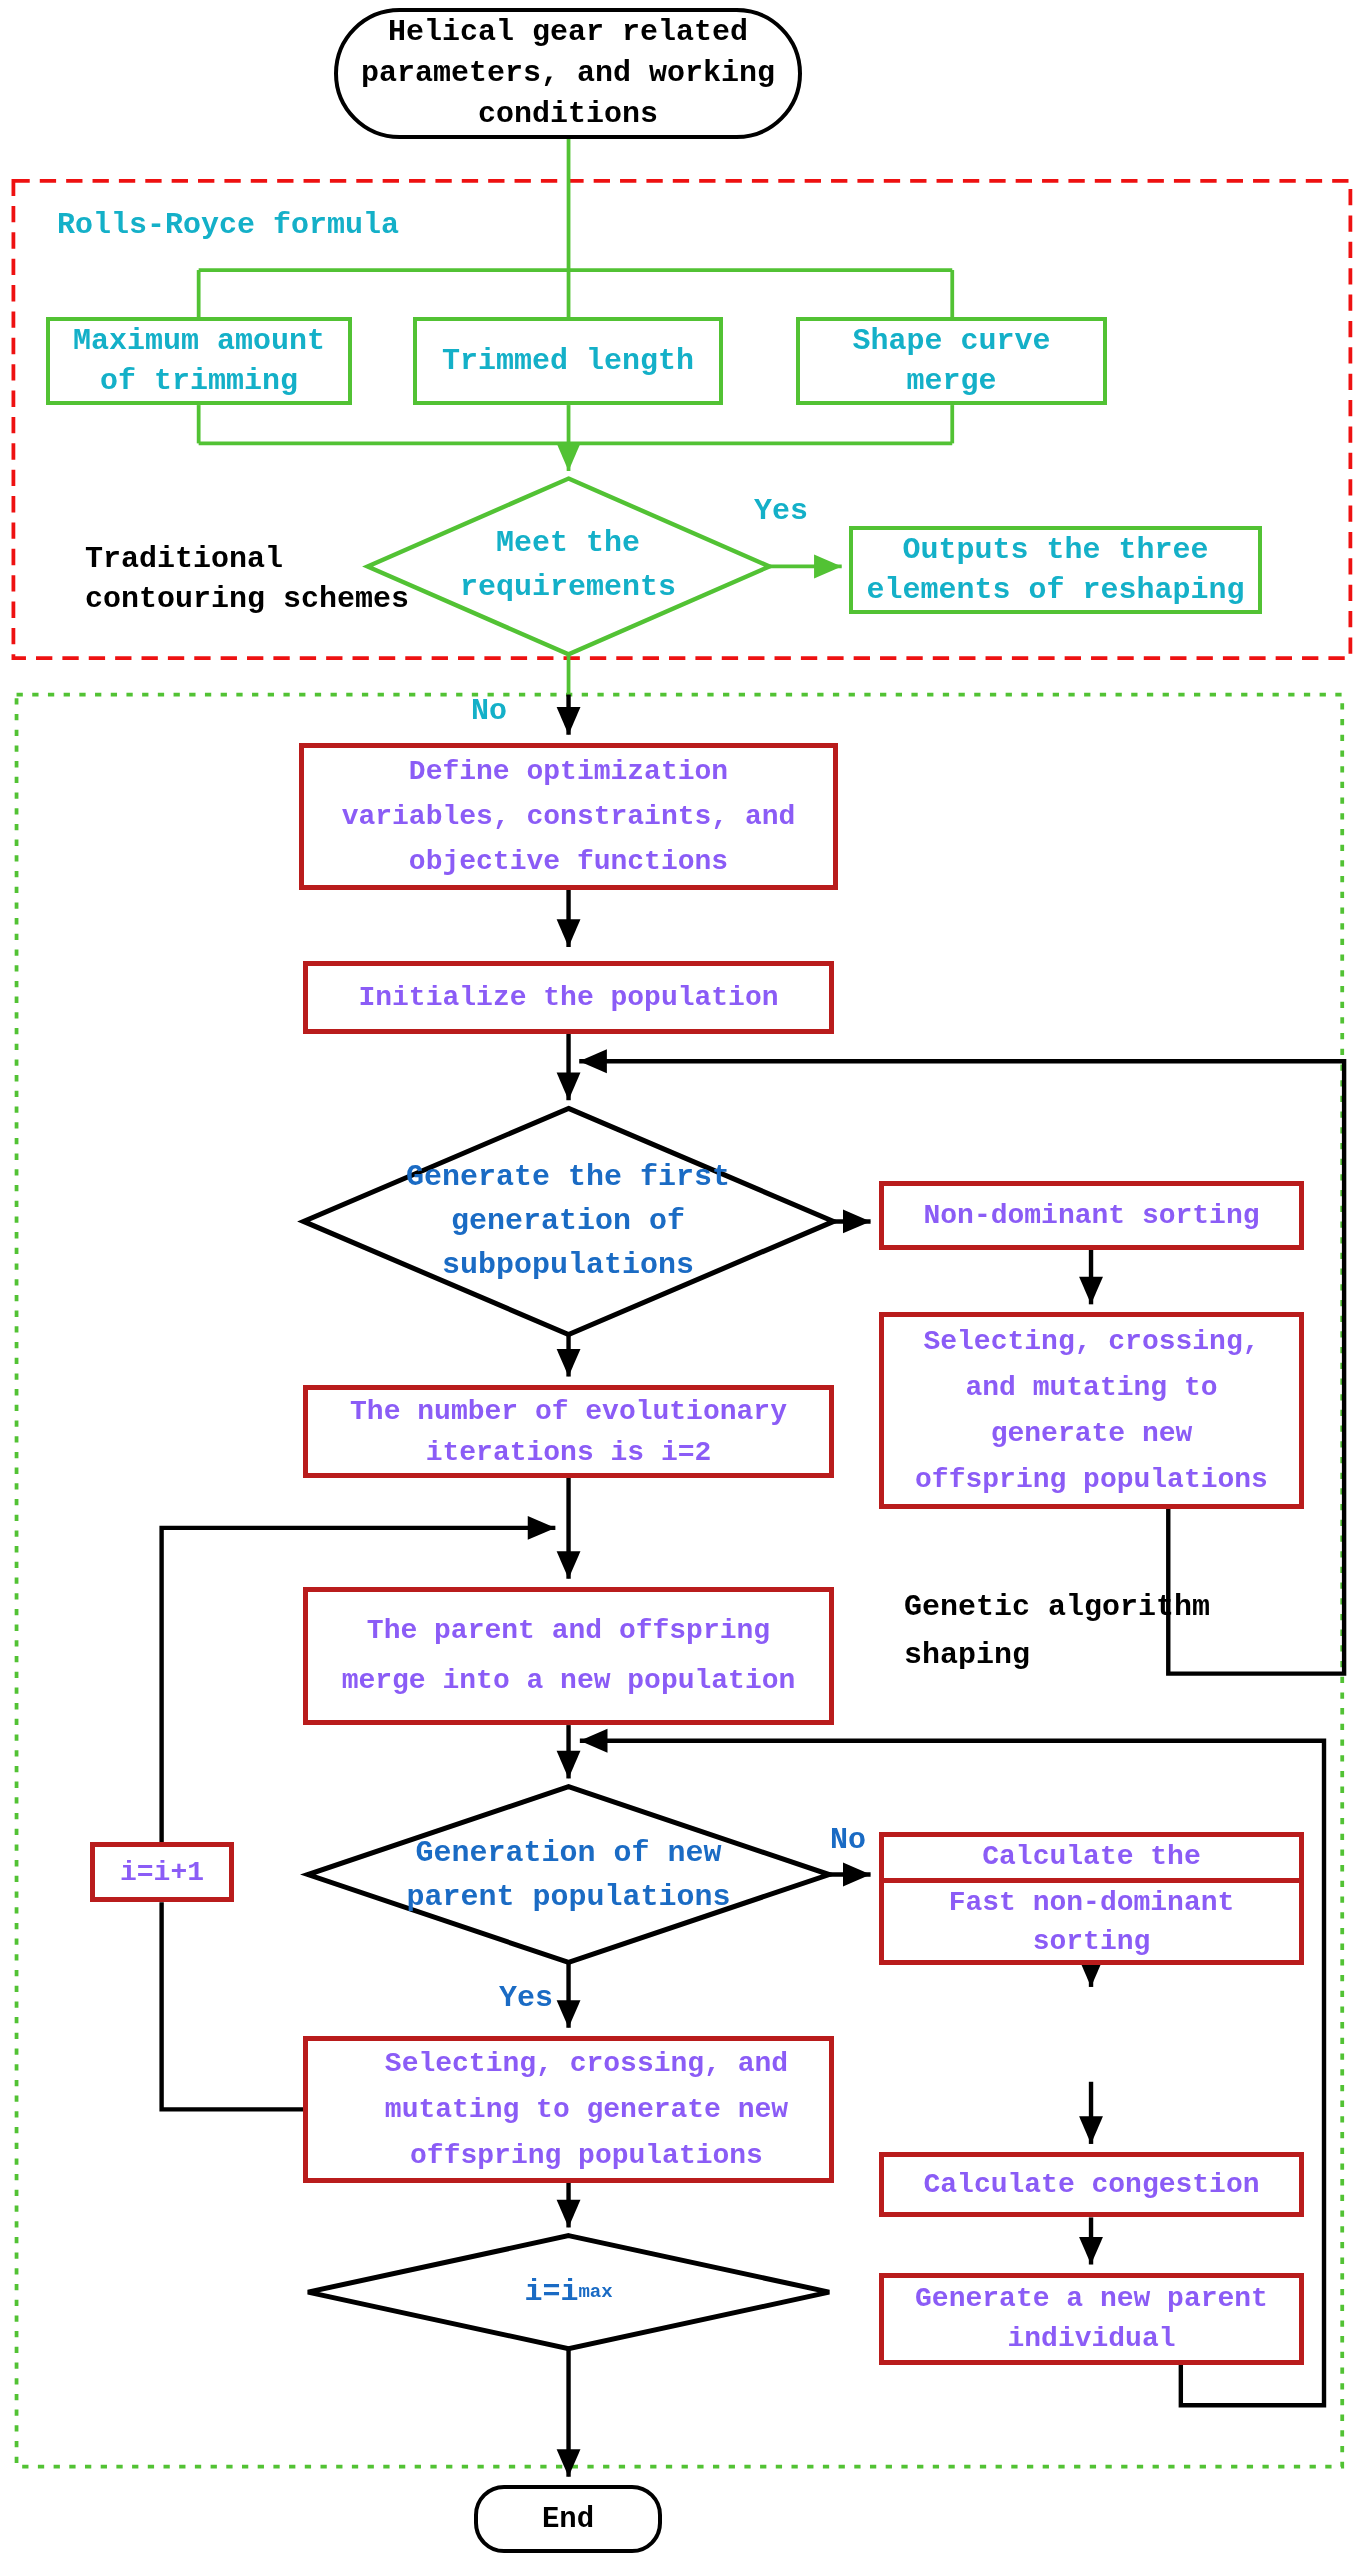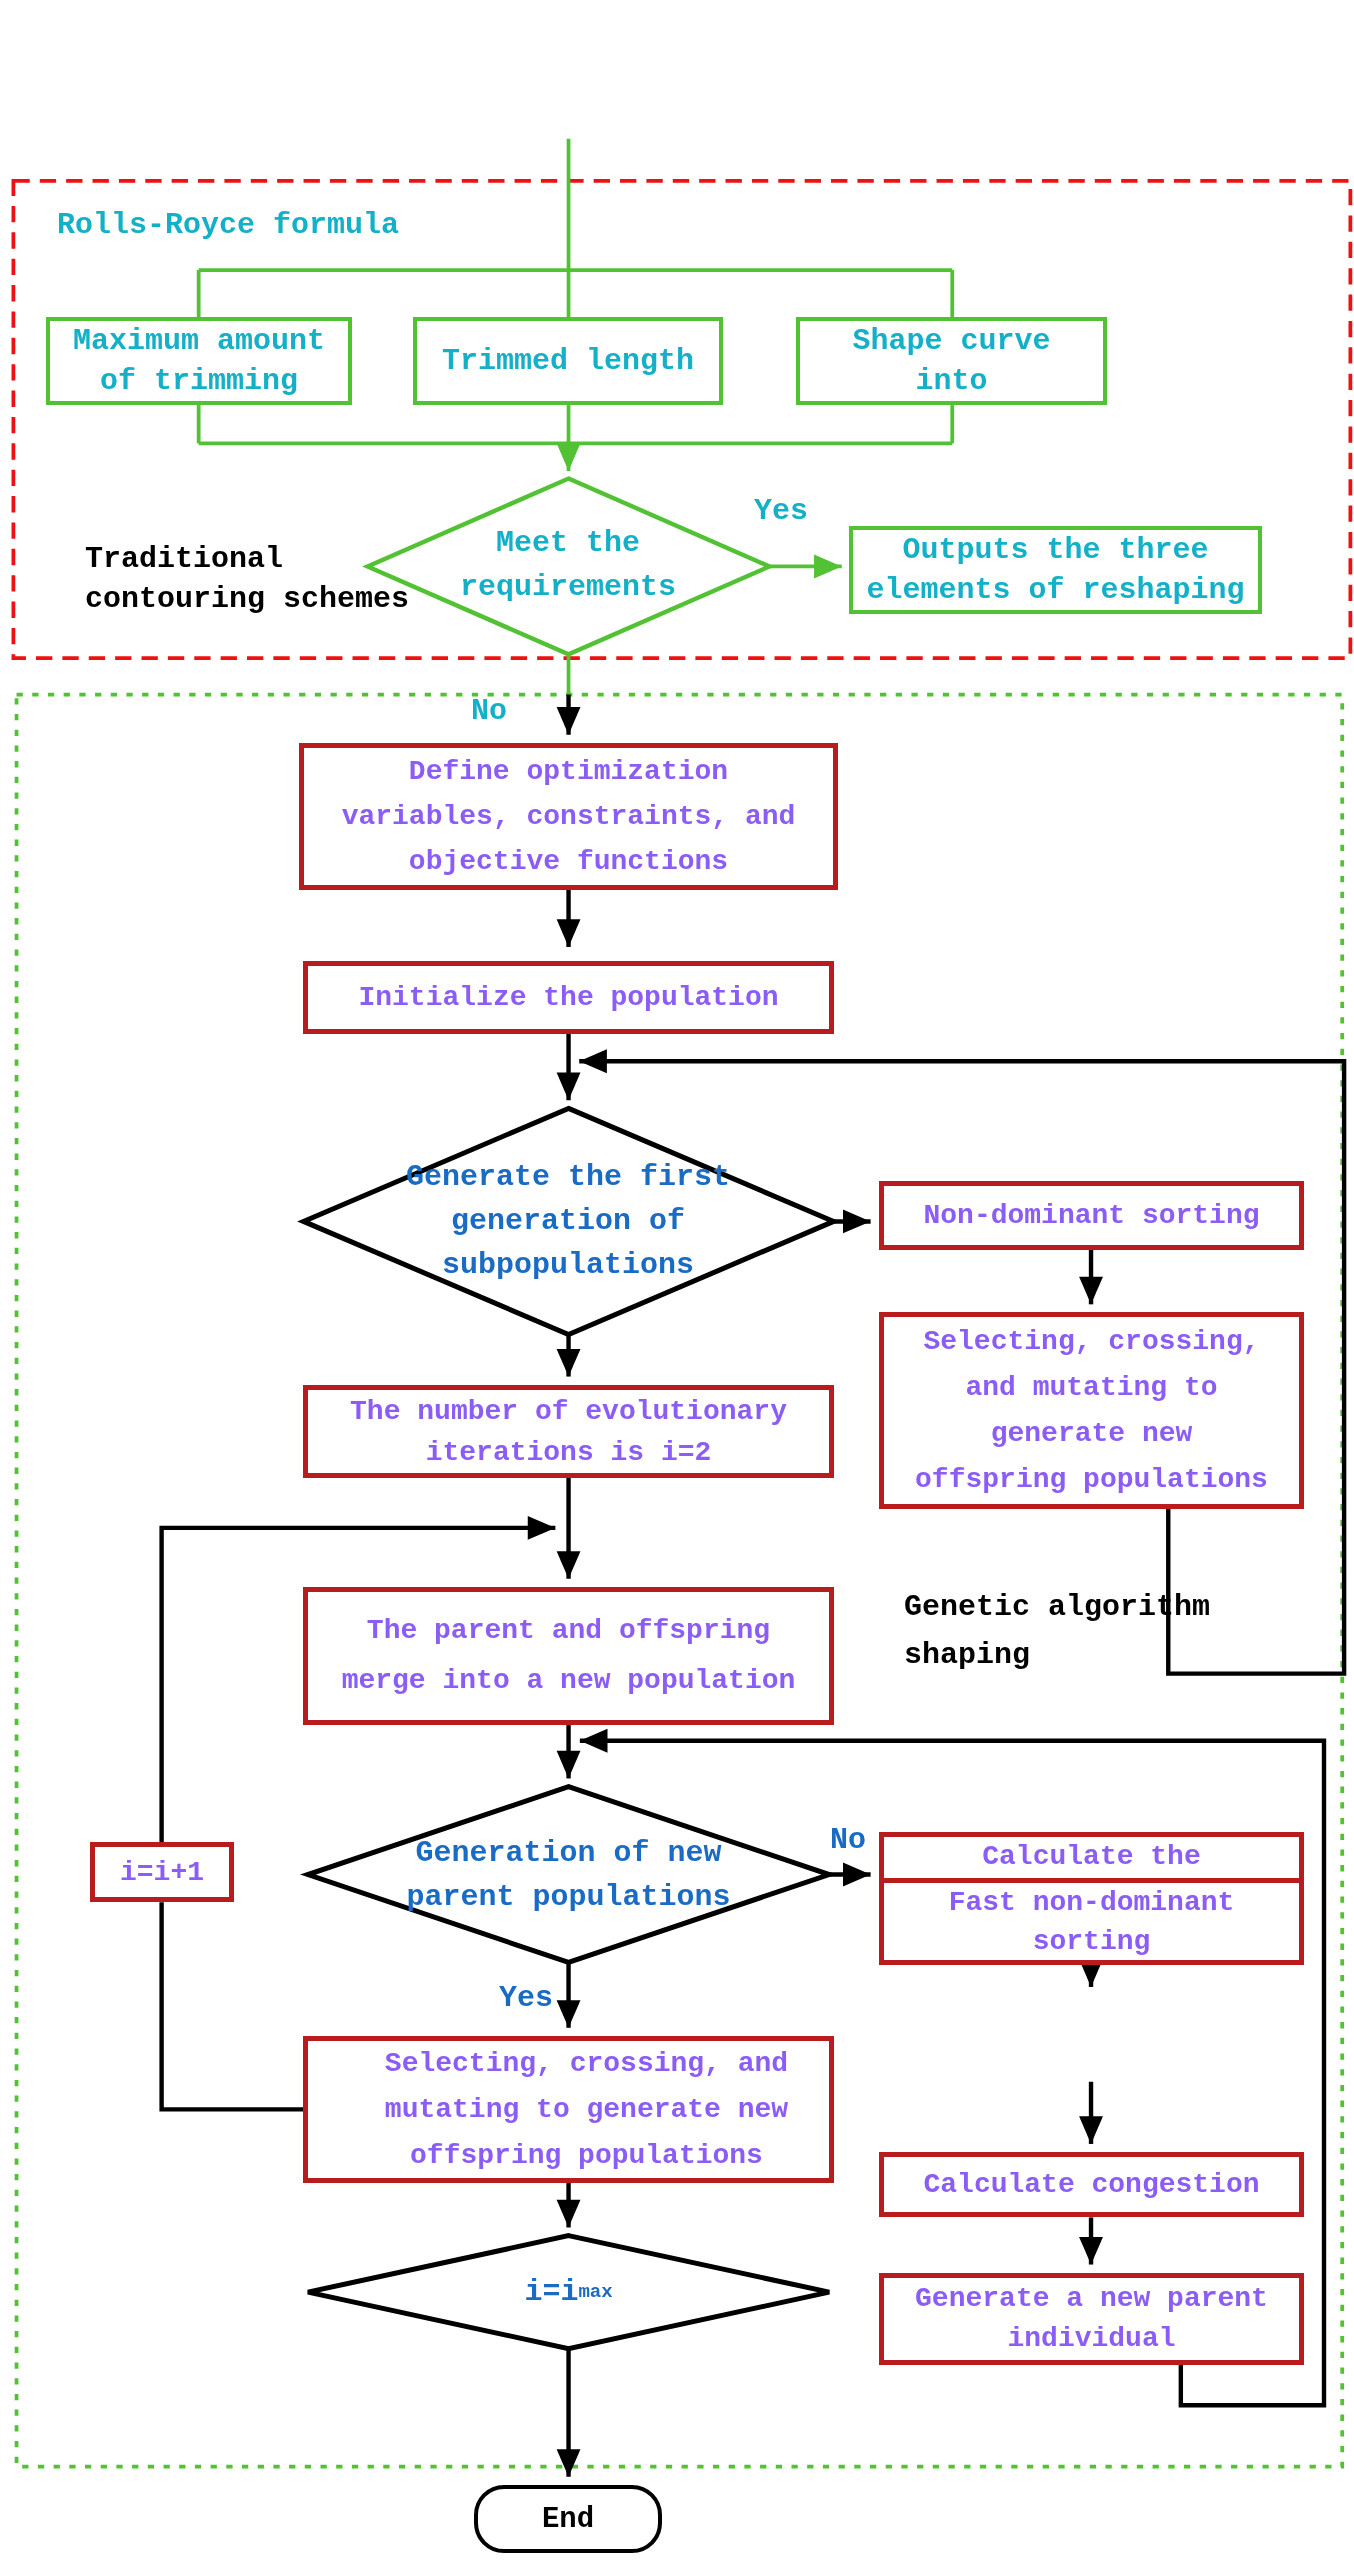--- a/index.html
+++ b/index.html
@@ -76,28 +76,31 @@
       <path d="M257 2933 V2433 H884" marker-end="url(#mb)"></path>
       <path d="M905 3476 V3547" marker-end="url(#mb)"></path>
       <path d="M905 3740 V3944" marker-end="url(#mb)"></path>
     </g>
 
     <polygon points="905,1765 1327,1945 905,2125 483,1945" fill="#fff" stroke="#000" stroke-width="8"></polygon>
     <polygon points="905,2845 1320,2985 905,3125 490,2985" fill="#fff" stroke="#000" stroke-width="8"></polygon>
     <polygon points="905,3560 1320,3650 905,3740 490,3650" fill="#fff" stroke="#000" stroke-width="8"></polygon>
   </svg>
 
+  <div class="node stadium pre" style="left:334px;top:8.2px;width:468px;height:131px;">Helical gear related
+parameters, and working
+conditions</div>
 
   <div class="label cyan" style="left:57px;top:205px;width:377px;text-align:left;">Rolls-Royce formula</div>
 
   <div class="node greenbox pre" style="left:46px;top:317px;width:306px;height:88px;">Maximum amount
 of trimming</div>
   <div class="node greenbox pre" style="left:413px;top:317px;width:310px;height:88px;">Trimmed length</div>
   <div class="node greenbox pre" style="left:796px;top:317px;width:311px;height:88px;">Shape curve
-into</div>
+merge</div>
 
   <div class="dtext cyan pre" style="left:411px;top:502px;width:314px;height:126px;">Meet the
 requirements</div>
 
   <div class="label cyan" style="left:754px;top:491px;width:82px;">Yes</div>
 
   <div class="node greenbox pre" style="left:849px;top:526px;width:413px;height:88px;">Outputs the three
 elements of reshaping</div>
 
   <div class="label black pre" style="left:85px;top:539px;width:339px;">Traditional

